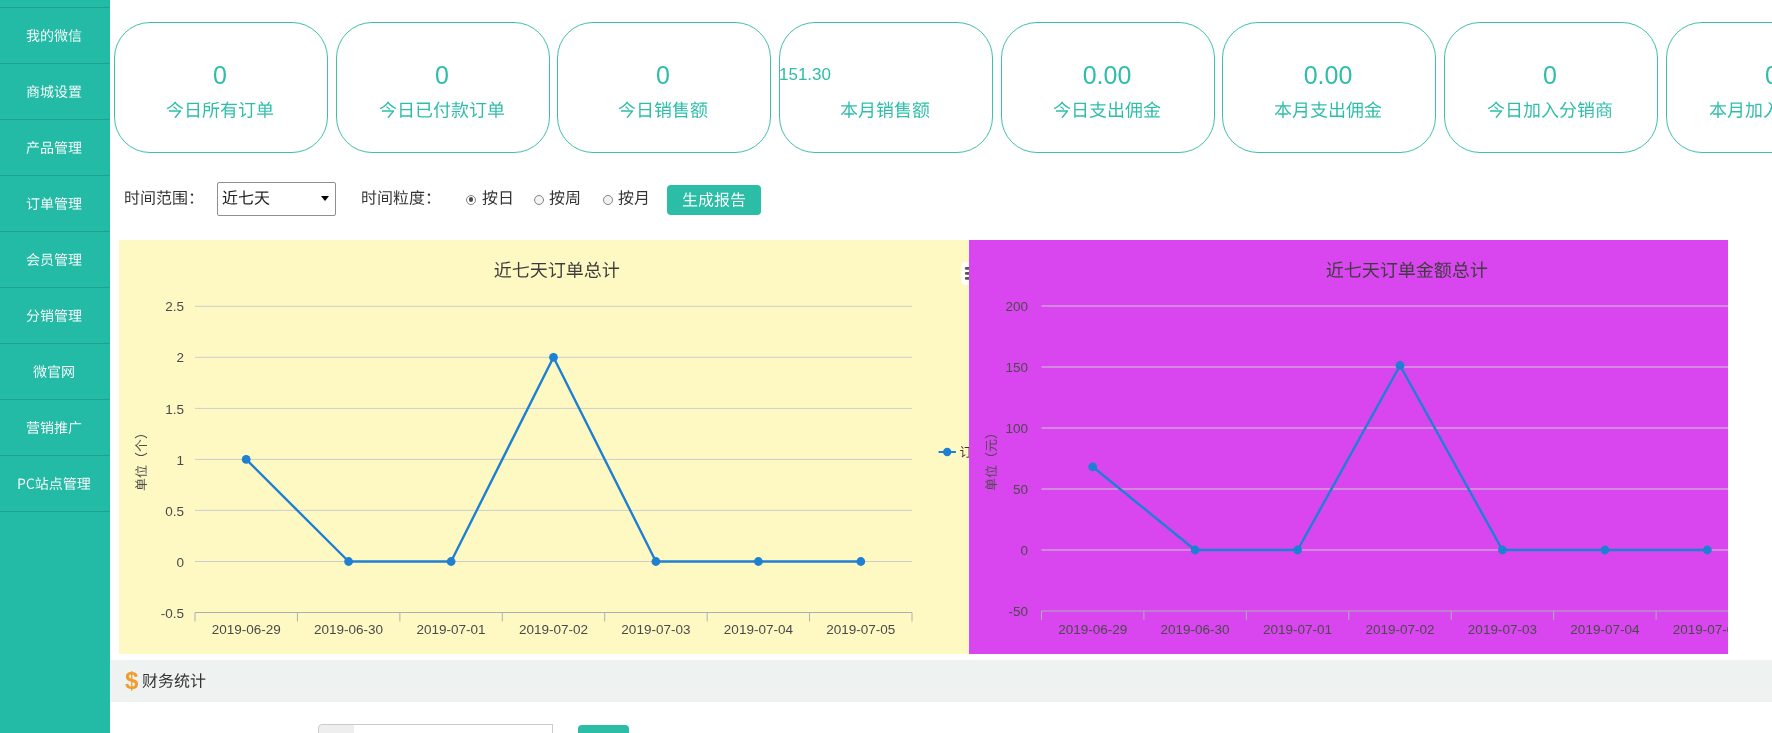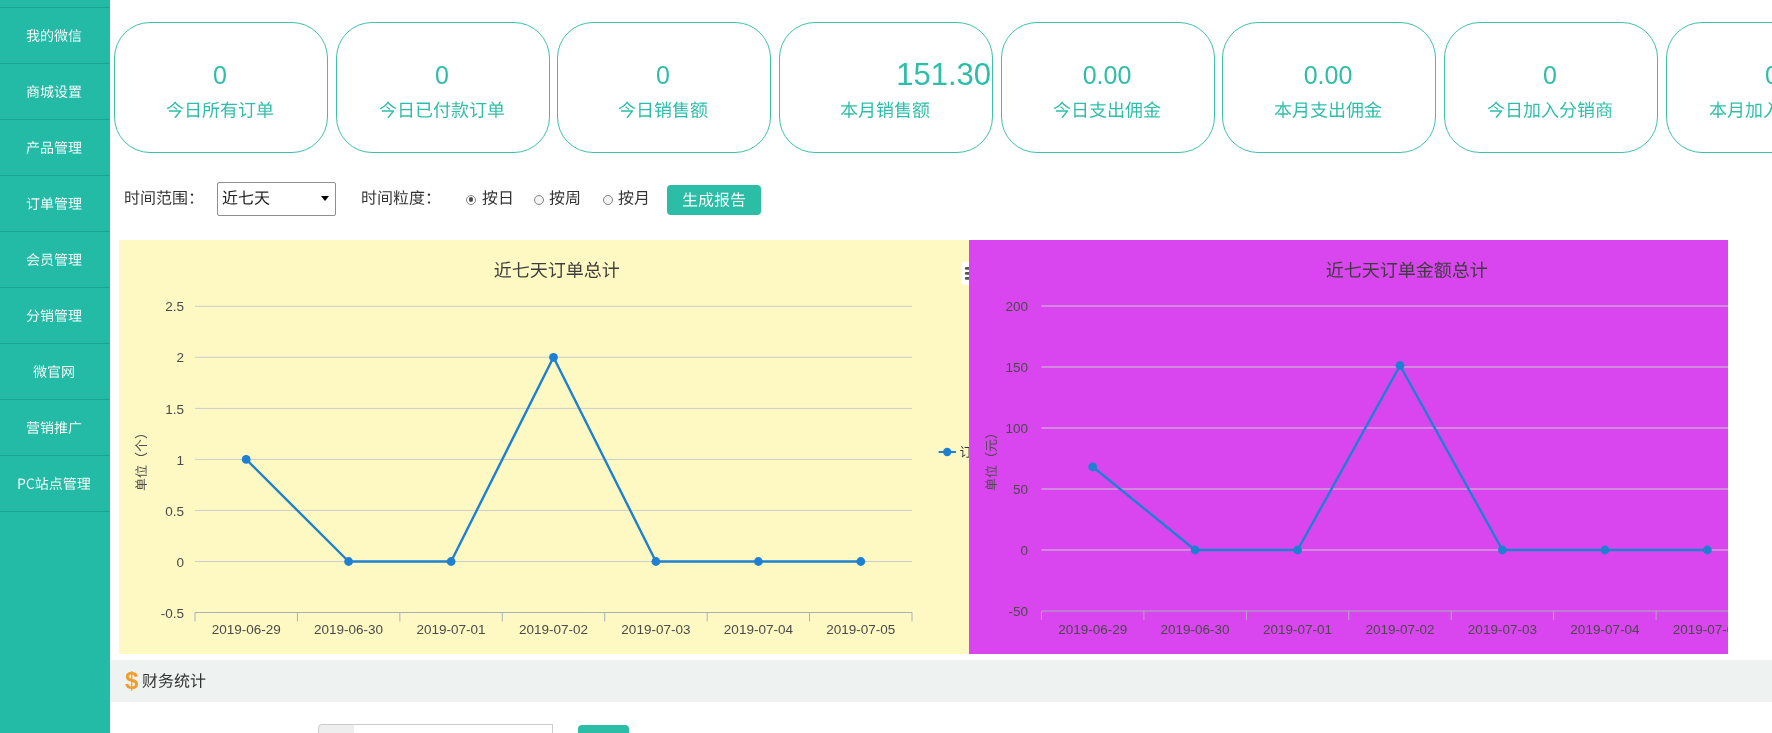--- a/index.html
+++ b/index.html
@@ -47,21 +47,21 @@
 <div class="abs" style="left:336px;top:60px;width:212px;height:30px;line-height:30px;text-align:center;font-size:25px;color:#2dbda8">0</div>
 <svg style="position:absolute;left:379.0px;top:99.6px" width="126.0" height="22.5" viewBox="0 0 126.0 22.5">
     <path transform="translate(0,16.6)" d="M7 -9.6C8.2 -8.7 9.7 -7.4 10.4 -6.6L11.4 -7.6C10.7 -8.4 9.1 -9.6 7.9 -10.4ZM2.9 -6.3V-4.9H13C11.7 -3.2 9.8 -0.9 8.3 0.9L9.7 1.5C11.6 -0.8 14 -3.8 15.5 -5.8L14.4 -6.3L14.2 -6.3ZM8.9 -15.2C7.1 -12.5 3.9 -10 0.6 -8.5C1 -8.2 1.4 -7.7 1.7 -7.3C4.4 -8.7 7.1 -10.8 9.1 -13.1C11 -10.9 13.9 -8.7 16.3 -7.5C16.6 -7.8 17 -8.4 17.4 -8.7C14.8 -9.8 11.7 -12 9.9 -14.1L10.2 -14.6Z M22.6 -6.3H31.5V-1.3H22.6ZM22.6 -7.7V-12.5H31.5V-7.7ZM21.2 -13.9V1.2H22.6V0.1H31.5V1.2H33V-13.9Z M37.7 -14V-12.7H49.4V-7.9H40V-10.9H38.6V-1.8C38.6 0.4 39.5 0.9 42.5 0.9C43.1 0.9 48.5 0.9 49.2 0.9C52.2 0.9 52.8 -0.1 53.1 -3.4C52.7 -3.4 52.1 -3.7 51.8 -3.9C51.5 -1 51.2 -0.4 49.2 -0.4C48 -0.4 43.3 -0.4 42.4 -0.4C40.4 -0.4 40 -0.7 40 -1.8V-6.6H49.4V-5.7H50.9V-14Z M61.3 -7.3C62.3 -5.9 63.4 -3.9 64 -2.8L65.2 -3.5C64.7 -4.6 63.5 -6.5 62.5 -7.9ZM67.5 -14.9V-11.1H60.2V-9.8H67.5V-0.4C67.5 0 67.4 0.1 66.9 0.1C66.5 0.2 65 0.2 63.5 0.1C63.7 0.5 64 1.1 64 1.5C66 1.5 67.2 1.5 67.9 1.2C68.6 1 68.9 0.6 68.9 -0.4V-9.8H71.2V-11.1H68.9V-14.9ZM59.3 -15C58.2 -12.2 56.5 -9.4 54.7 -7.7C54.9 -7.4 55.4 -6.7 55.5 -6.3C56.1 -7 56.8 -7.7 57.3 -8.5V1.4H58.7V-10.6C59.4 -11.9 60.1 -13.2 60.6 -14.6Z M74.2 -3.9C73.8 -2.7 73.2 -1.3 72.6 -0.3C72.9 -0.2 73.4 0.1 73.7 0.2C74.2 -0.8 74.9 -2.3 75.4 -3.7ZM78.8 -3.5C79.3 -2.6 79.8 -1.3 80.1 -0.6L81.2 -1.1C80.9 -1.8 80.3 -3 79.8 -3.9ZM84.2 -9.3V-8.4C84.2 -6 83.9 -2.3 80.7 0.6C81.1 0.8 81.5 1.2 81.8 1.5C83.6 -0.2 84.5 -2.1 85 -3.9C85.7 -1.5 86.8 0.4 88.6 1.4C88.8 1.1 89.2 0.6 89.5 0.3C87.3 -0.8 86.1 -3.6 85.4 -6.7C85.4 -7.3 85.5 -7.9 85.5 -8.4V-9.3ZM76.4 -15.1V-13.4H72.9V-12.3H76.4V-10.7H73.3V-9.6H80.9V-10.7H77.7V-12.3H81.2V-13.4H77.7V-15.1ZM72.7 -5.7V-4.6H76.5V0C76.5 0.2 76.4 0.2 76.2 0.2C76 0.3 75.4 0.3 74.6 0.2C74.8 0.6 75 1.1 75 1.4C76.1 1.4 76.7 1.4 77.2 1.2C77.6 1 77.7 0.6 77.7 0V-4.6H81.4V-5.7ZM82.8 -15.1C82.4 -12.3 81.8 -9.6 80.7 -7.8V-8.2H73.5V-7.1H80.7V-7.6C81 -7.4 81.5 -7.1 81.7 -6.9C82.3 -7.9 82.8 -9.2 83.2 -10.6H87.6C87.4 -9.4 87 -8.1 86.7 -7.3L87.8 -6.9C88.3 -8.1 88.8 -10 89.1 -11.6L88.2 -11.9L88 -11.9H83.6C83.8 -12.9 84 -13.9 84.1 -14.9Z M92.1 -13.9C93 -13 94.2 -11.7 94.8 -10.9L95.7 -11.8C95.2 -12.6 93.9 -13.9 93 -14.8ZM93.7 1C94 0.6 94.5 0.3 98.3 -2.4C98.2 -2.6 98 -3.2 97.9 -3.6L95.3 -1.9V-9.5H90.9V-8.2H94V-1.7C94 -0.9 93.3 -0.4 93 -0.1C93.2 0.1 93.6 0.7 93.7 1ZM97.1 -13.6V-12.3H102.7V-0.6C102.7 -0.2 102.5 -0.1 102.2 -0.1C101.8 -0.1 100.5 -0.1 99.1 -0.1C99.4 0.3 99.6 0.9 99.7 1.3C101.4 1.3 102.5 1.3 103.2 1.1C103.9 0.8 104.1 0.4 104.1 -0.5V-12.3H107.3V-13.6Z M112 -7.9H116.3V-5.9H112ZM117.6 -7.9H122.1V-5.9H117.6ZM112 -10.9H116.3V-8.9H112ZM117.6 -10.9H122.1V-8.9H117.6ZM120.8 -15C120.3 -14.1 119.6 -12.9 119 -12H114.6L115.3 -12.4C115 -13.1 114.1 -14.2 113.4 -15L112.2 -14.5C112.9 -13.8 113.6 -12.7 114 -12H110.7V-4.8H116.3V-3.1H109V-1.8H116.3V1.4H117.6V-1.8H125.1V-3.1H117.6V-4.8H123.5V-12H120.5C121 -12.8 121.7 -13.7 122.2 -14.6Z" fill="#2dbda8"></path>
   </svg>
 <div class="abs" style="left:557px;top:22px;width:212px;height:129px;border:1px solid #3fc0ab;border-radius:36px;background:#fff"></div>
 <div class="abs" style="left:557px;top:60px;width:212px;height:30px;line-height:30px;text-align:center;font-size:25px;color:#2dbda8">0</div>
 <svg style="position:absolute;left:618.0px;top:99.6px" width="90.0" height="22.5" viewBox="0 0 90.0 22.5">
     <path transform="translate(0,16.6)" d="M7 -9.6C8.2 -8.7 9.7 -7.4 10.4 -6.6L11.4 -7.6C10.7 -8.4 9.1 -9.6 7.9 -10.4ZM2.9 -6.3V-4.9H13C11.7 -3.2 9.8 -0.9 8.3 0.9L9.7 1.5C11.6 -0.8 14 -3.8 15.5 -5.8L14.4 -6.3L14.2 -6.3ZM8.9 -15.2C7.1 -12.5 3.9 -10 0.6 -8.5C1 -8.2 1.4 -7.7 1.7 -7.3C4.4 -8.7 7.1 -10.8 9.1 -13.1C11 -10.9 13.9 -8.7 16.3 -7.5C16.6 -7.8 17 -8.4 17.4 -8.7C14.8 -9.8 11.7 -12 9.9 -14.1L10.2 -14.6Z M22.6 -6.3H31.5V-1.3H22.6ZM22.6 -7.7V-12.5H31.5V-7.7ZM21.2 -13.9V1.2H22.6V0.1H31.5V1.2H33V-13.9Z M43.9 -14C44.6 -12.9 45.3 -11.5 45.6 -10.7L46.7 -11.2C46.4 -12.1 45.7 -13.5 44.9 -14.5ZM52 -14.6C51.5 -13.6 50.7 -12.1 50.1 -11.2L51.1 -10.7C51.8 -11.6 52.5 -12.9 53.2 -14.1ZM39.2 -15.1C38.7 -13.4 37.7 -11.8 36.7 -10.7C36.9 -10.5 37.2 -9.8 37.4 -9.5C37.9 -10.1 38.5 -10.9 39 -11.7H43.4V-13H39.7C39.9 -13.5 40.2 -14.1 40.4 -14.7ZM37.1 -6.2V-4.9H39.7V-1.4C39.7 -0.6 39.1 -0.1 38.8 0.1C39.1 0.3 39.4 0.9 39.5 1.2C39.8 0.9 40.2 0.6 43.3 -1.1C43.2 -1.3 43.1 -1.9 43 -2.2L41 -1.2V-4.9H43.5V-6.2H41V-8.6H43.1V-9.8H37.9V-8.6H39.7V-6.2ZM45.4 -5.6H51.4V-3.7H45.4ZM45.4 -6.8V-8.7H51.4V-6.8ZM47.8 -15.1V-10H44.1V1.4H45.4V-2.5H51.4V-0.3C51.4 -0 51.3 0.1 51 0.1C50.8 0.1 49.9 0.1 48.9 0.1C49 0.4 49.2 0.9 49.3 1.3C50.6 1.3 51.5 1.3 52 1C52.5 0.8 52.6 0.4 52.6 -0.3V-10L51.4 -10H49.1V-15.1Z M58.5 -15.2C57.6 -13.1 56.1 -11.1 54.6 -9.8C54.8 -9.6 55.4 -9.1 55.5 -8.8C56.1 -9.3 56.6 -9.9 57.1 -10.6V-4.6H58.5V-5.3H70.2V-6.4H64.4V-7.7H69V-8.7H64.4V-9.9H69V-10.9H64.4V-12.1H69.8V-13.1H64.7C64.4 -13.8 64 -14.5 63.6 -15.1L62.4 -14.8C62.7 -14.3 63 -13.7 63.2 -13.1H58.9C59.2 -13.7 59.5 -14.2 59.8 -14.8ZM57.1 -4V1.5H58.5V0.6H67.8V1.5H69.2V-4ZM58.5 -0.5V-2.9H67.8V-0.5ZM63.1 -9.9V-8.7H58.5V-9.9ZM63.1 -10.9H58.5V-12.1H63.1ZM63.1 -7.7V-6.4H58.5V-7.7Z M84.5 -8.9C84.4 -3.3 84.2 -0.8 80.2 0.6C80.5 0.8 80.8 1.2 80.9 1.5C85.2 -0 85.6 -2.9 85.7 -8.9ZM85.3 -1.5C86.5 -0.6 88 0.6 88.7 1.4L89.5 0.4C88.7 -0.3 87.2 -1.5 86 -2.3ZM81.6 -11V-2.5H82.7V-9.9H87.3V-2.5H88.5V-11H85.1C85.3 -11.5 85.6 -12.2 85.8 -12.9H89.2V-14H81.3V-12.9H84.6C84.4 -12.2 84.2 -11.5 83.9 -11ZM75.9 -14.8C76.1 -14.4 76.4 -13.9 76.6 -13.4H73.1V-10.7H74.3V-12.3H79.7V-10.7H80.9V-13.4H78C77.7 -13.9 77.4 -14.6 77.1 -15.1ZM74.3 -4.2V1.3H75.5V0.7H78.6V1.3H79.9V-4.2ZM75.5 -0.4V-3.1H78.6V-0.4ZM74.7 -7.5 76 -6.8C75 -6.1 73.9 -5.5 72.7 -5.1C72.9 -4.9 73.2 -4.2 73.3 -3.9C74.6 -4.4 76 -5.2 77.2 -6.1C78.3 -5.5 79.4 -4.8 80.1 -4.3L81 -5.3C80.3 -5.7 79.2 -6.4 78.1 -7C79 -7.8 79.7 -8.9 80.3 -10L79.5 -10.5L79.3 -10.4H76.5C76.7 -10.8 76.9 -11.1 77.1 -11.5L75.8 -11.7C75.3 -10.5 74.3 -9 72.7 -8C73 -7.8 73.3 -7.4 73.5 -7.1C74.4 -7.8 75.2 -8.6 75.8 -9.4H78.6C78.2 -8.7 77.6 -8.1 77 -7.5L75.5 -8.3Z" fill="#2dbda8"></path>
   </svg>
 <div class="abs" style="left:779px;top:22px;width:212px;height:129px;border:1px solid #3fc0ab;border-radius:36px;background:#fff"></div>
-<div class="abs" style="left:779px;top:60px;width:212px;height:30px;line-height:30px;text-align:right;font-size:31px;color:#2dbda8">151.30</div>
+<div class="abs" style="left:779px;top:60px;width:212px;height:30px;line-height:30px;text-align:left;font-size:17px;color:#2dbda8">151.30</div>
 <svg style="position:absolute;left:840.0px;top:99.6px" width="90.0" height="22.5" viewBox="0 0 90.0 22.5">
     <path transform="translate(0,16.6)" d="M8.3 -15.1V-11.3H1.2V-10H6.6C5.3 -6.9 3.1 -4 0.7 -2.5C1 -2.2 1.4 -1.8 1.7 -1.4C4.3 -3.2 6.6 -6.4 8 -10H8.3V-3.3H4.1V-1.9H8.3V1.4H9.7V-1.9H13.9V-3.3H9.7V-10H10C11.3 -6.4 13.6 -3.2 16.3 -1.5C16.6 -1.8 17 -2.4 17.4 -2.6C14.9 -4.1 12.6 -6.9 11.3 -10H16.9V-11.3H9.7V-15.1Z M21.7 -14.2V-8.6C21.7 -5.7 21.4 -2.1 18.5 0.5C18.8 0.7 19.4 1.2 19.5 1.5C21.3 -0.1 22.2 -2.1 22.7 -4.2H31.4V-0.6C31.4 -0.2 31.2 -0.1 30.8 -0C30.4 -0 28.9 0 27.4 -0.1C27.7 0.3 27.9 1 28 1.4C29.9 1.4 31.1 1.3 31.8 1.1C32.5 0.9 32.8 0.4 32.8 -0.6V-14.2ZM23.1 -12.9H31.4V-9.8H23.1ZM23.1 -8.5H31.4V-5.5H22.9C23 -6.6 23.1 -7.6 23.1 -8.5Z M43.9 -14C44.6 -12.9 45.3 -11.5 45.6 -10.7L46.7 -11.2C46.4 -12.1 45.7 -13.5 44.9 -14.5ZM52 -14.6C51.5 -13.6 50.7 -12.1 50.1 -11.2L51.1 -10.7C51.8 -11.6 52.5 -12.9 53.2 -14.1ZM39.2 -15.1C38.7 -13.4 37.7 -11.8 36.7 -10.7C36.9 -10.5 37.2 -9.8 37.4 -9.5C37.9 -10.1 38.5 -10.9 39 -11.7H43.4V-13H39.7C39.9 -13.5 40.2 -14.1 40.4 -14.7ZM37.1 -6.2V-4.9H39.7V-1.4C39.7 -0.6 39.1 -0.1 38.8 0.1C39.1 0.3 39.4 0.9 39.5 1.2C39.8 0.9 40.2 0.6 43.3 -1.1C43.2 -1.3 43.1 -1.9 43 -2.2L41 -1.2V-4.9H43.5V-6.2H41V-8.6H43.1V-9.8H37.9V-8.6H39.7V-6.2ZM45.4 -5.6H51.4V-3.7H45.4ZM45.4 -6.8V-8.7H51.4V-6.8ZM47.8 -15.1V-10H44.1V1.4H45.4V-2.5H51.4V-0.3C51.4 -0 51.3 0.1 51 0.1C50.8 0.1 49.9 0.1 48.9 0.1C49 0.4 49.2 0.9 49.3 1.3C50.6 1.3 51.5 1.3 52 1C52.5 0.8 52.6 0.4 52.6 -0.3V-10L51.4 -10H49.1V-15.1Z M58.5 -15.2C57.6 -13.1 56.1 -11.1 54.6 -9.8C54.8 -9.6 55.4 -9.1 55.5 -8.8C56.1 -9.3 56.6 -9.9 57.1 -10.6V-4.6H58.5V-5.3H70.2V-6.4H64.4V-7.7H69V-8.7H64.4V-9.9H69V-10.9H64.4V-12.1H69.8V-13.1H64.7C64.4 -13.8 64 -14.5 63.6 -15.1L62.4 -14.8C62.7 -14.3 63 -13.7 63.2 -13.1H58.9C59.2 -13.7 59.5 -14.2 59.8 -14.8ZM57.1 -4V1.5H58.5V0.6H67.8V1.5H69.2V-4ZM58.5 -0.5V-2.9H67.8V-0.5ZM63.1 -9.9V-8.7H58.5V-9.9ZM63.1 -10.9H58.5V-12.1H63.1ZM63.1 -7.7V-6.4H58.5V-7.7Z M84.5 -8.9C84.4 -3.3 84.2 -0.8 80.2 0.6C80.5 0.8 80.8 1.2 80.9 1.5C85.2 -0 85.6 -2.9 85.7 -8.9ZM85.3 -1.5C86.5 -0.6 88 0.6 88.7 1.4L89.5 0.4C88.7 -0.3 87.2 -1.5 86 -2.3ZM81.6 -11V-2.5H82.7V-9.9H87.3V-2.5H88.5V-11H85.1C85.3 -11.5 85.6 -12.2 85.8 -12.9H89.2V-14H81.3V-12.9H84.6C84.4 -12.2 84.2 -11.5 83.9 -11ZM75.9 -14.8C76.1 -14.4 76.4 -13.9 76.6 -13.4H73.1V-10.7H74.3V-12.3H79.7V-10.7H80.9V-13.4H78C77.7 -13.9 77.4 -14.6 77.1 -15.1ZM74.3 -4.2V1.3H75.5V0.7H78.6V1.3H79.9V-4.2ZM75.5 -0.4V-3.1H78.6V-0.4ZM74.7 -7.5 76 -6.8C75 -6.1 73.9 -5.5 72.7 -5.1C72.9 -4.9 73.2 -4.2 73.3 -3.9C74.6 -4.4 76 -5.2 77.2 -6.1C78.3 -5.5 79.4 -4.8 80.1 -4.3L81 -5.3C80.3 -5.7 79.2 -6.4 78.1 -7C79 -7.8 79.7 -8.9 80.3 -10L79.5 -10.5L79.3 -10.4H76.5C76.7 -10.8 76.9 -11.1 77.1 -11.5L75.8 -11.7C75.3 -10.5 74.3 -9 72.7 -8C73 -7.8 73.3 -7.4 73.5 -7.1C74.4 -7.8 75.2 -8.6 75.8 -9.4H78.6C78.2 -8.7 77.6 -8.1 77 -7.5L75.5 -8.3Z" fill="#2dbda8"></path>
   </svg>
 <div class="abs" style="left:1001px;top:22px;width:212px;height:129px;border:1px solid #3fc0ab;border-radius:36px;background:#fff"></div>
 <div class="abs" style="left:1001px;top:60px;width:212px;height:30px;line-height:30px;text-align:center;font-size:25px;color:#2dbda8">0.00</div>
 <svg style="position:absolute;left:1053.0px;top:99.6px" width="108.0" height="22.5" viewBox="0 0 108.0 22.5">
     <path transform="translate(0,16.6)" d="M7 -9.6C8.2 -8.7 9.7 -7.4 10.4 -6.6L11.4 -7.6C10.7 -8.4 9.1 -9.6 7.9 -10.4ZM2.9 -6.3V-4.9H13C11.7 -3.2 9.8 -0.9 8.3 0.9L9.7 1.5C11.6 -0.8 14 -3.8 15.5 -5.8L14.4 -6.3L14.2 -6.3ZM8.9 -15.2C7.1 -12.5 3.9 -10 0.6 -8.5C1 -8.2 1.4 -7.7 1.7 -7.3C4.4 -8.7 7.1 -10.8 9.1 -13.1C11 -10.9 13.9 -8.7 16.3 -7.5C16.6 -7.8 17 -8.4 17.4 -8.7C14.8 -9.8 11.7 -12 9.9 -14.1L10.2 -14.6Z M22.6 -6.3H31.5V-1.3H22.6ZM22.6 -7.7V-12.5H31.5V-7.7ZM21.2 -13.9V1.2H22.6V0.1H31.5V1.2H33V-13.9Z M44.3 -15.1V-12.4H37.4V-11H44.3V-8.2H38.2V-6.9H40.1L39.7 -6.8C40.7 -4.8 42.1 -3.2 43.8 -2C41.7 -0.9 39.2 -0.3 36.6 0.1C36.9 0.4 37.3 1.1 37.4 1.4C40.1 0.9 42.8 0.1 45 -1.1C47.1 0.1 49.6 0.9 52.5 1.3C52.7 1 53.1 0.4 53.4 0.1C50.7 -0.3 48.3 -1 46.4 -2C48.4 -3.4 50.1 -5.3 51.1 -7.7L50.2 -8.3L49.9 -8.2H45.7V-11H52.6V-12.4H45.7V-15.1ZM41.1 -6.9H49.1C48.2 -5.2 46.8 -3.8 45.1 -2.7C43.4 -3.8 42 -5.2 41.1 -6.9Z M55.9 -6.1V0.4H68.7V1.4H70.1V-6.1H68.7V-1H63.7V-7.3H69.4V-13.5H67.9V-8.6H63.7V-15.1H62.2V-8.6H58.1V-13.5H56.7V-7.3H62.2V-1H57.4V-6.1Z M78.5 -13.8V-7.3C78.5 -4.8 78.3 -1.6 76.6 0.6C76.9 0.8 77.5 1.2 77.7 1.5C78.9 -0.1 79.4 -2.2 79.6 -4.2H82.9V1.2H84.2V-4.2H87.5V-0.2C87.5 0.1 87.4 0.1 87.1 0.2C86.9 0.2 86.1 0.2 85.2 0.1C85.4 0.5 85.6 1.1 85.6 1.4C86.8 1.4 87.6 1.4 88.1 1.2C88.6 0.9 88.7 0.6 88.7 -0.2V-13.8ZM79.8 -12.5H82.9V-9.6H79.8ZM87.5 -12.5V-9.6H84.2V-12.5ZM79.8 -8.3H82.9V-5.4H79.7C79.8 -6.1 79.8 -6.7 79.8 -7.3ZM87.5 -8.3V-5.4H84.2V-8.3ZM76.8 -15C75.7 -12.3 74.1 -9.6 72.3 -7.9C72.5 -7.6 72.9 -6.9 73 -6.5C73.7 -7.2 74.3 -7.9 74.9 -8.8V1.4H76.2V-10.8C76.9 -12 77.5 -13.4 78 -14.7Z M93.6 -3.9C94.2 -2.9 95 -1.5 95.2 -0.6L96.4 -1.1C96.1 -2 95.4 -3.4 94.7 -4.4ZM103.2 -4.4C102.7 -3.4 101.9 -1.9 101.3 -1L102.3 -0.6C103 -1.4 103.8 -2.7 104.5 -3.9ZM99 -15.3C97.3 -12.6 93.9 -10.5 90.5 -9.4C90.9 -9.1 91.3 -8.5 91.5 -8.2C92.4 -8.5 93.4 -8.9 94.3 -9.5V-8.5H98.2V-6H92V-4.8H98.2V-0.3H91.2V0.9H106.8V-0.3H99.7V-4.8H106V-6H99.7V-8.5H103.6V-9.6C104.6 -9 105.6 -8.6 106.5 -8.2C106.8 -8.6 107.2 -9.1 107.5 -9.4C104.8 -10.3 101.6 -12.1 99.8 -14.1L100.2 -14.7ZM103.4 -9.7H94.8C96.4 -10.7 97.8 -11.8 99 -13.1C100.2 -11.9 101.8 -10.7 103.4 -9.7Z" fill="#2dbda8"></path>
   </svg>
 <div class="abs" style="left:1222px;top:22px;width:212px;height:129px;border:1px solid #3fc0ab;border-radius:36px;background:#fff"></div>
 <div class="abs" style="left:1222px;top:60px;width:212px;height:30px;line-height:30px;text-align:center;font-size:25px;color:#2dbda8">0.00</div>

